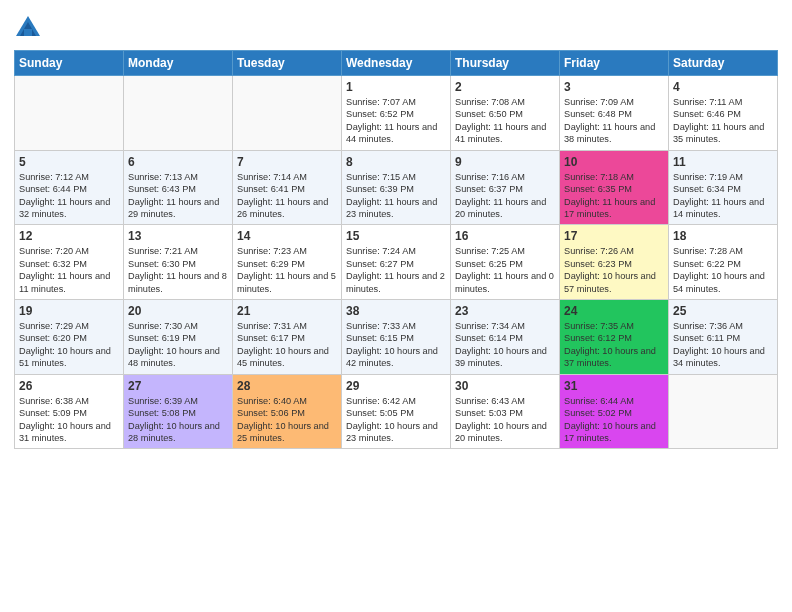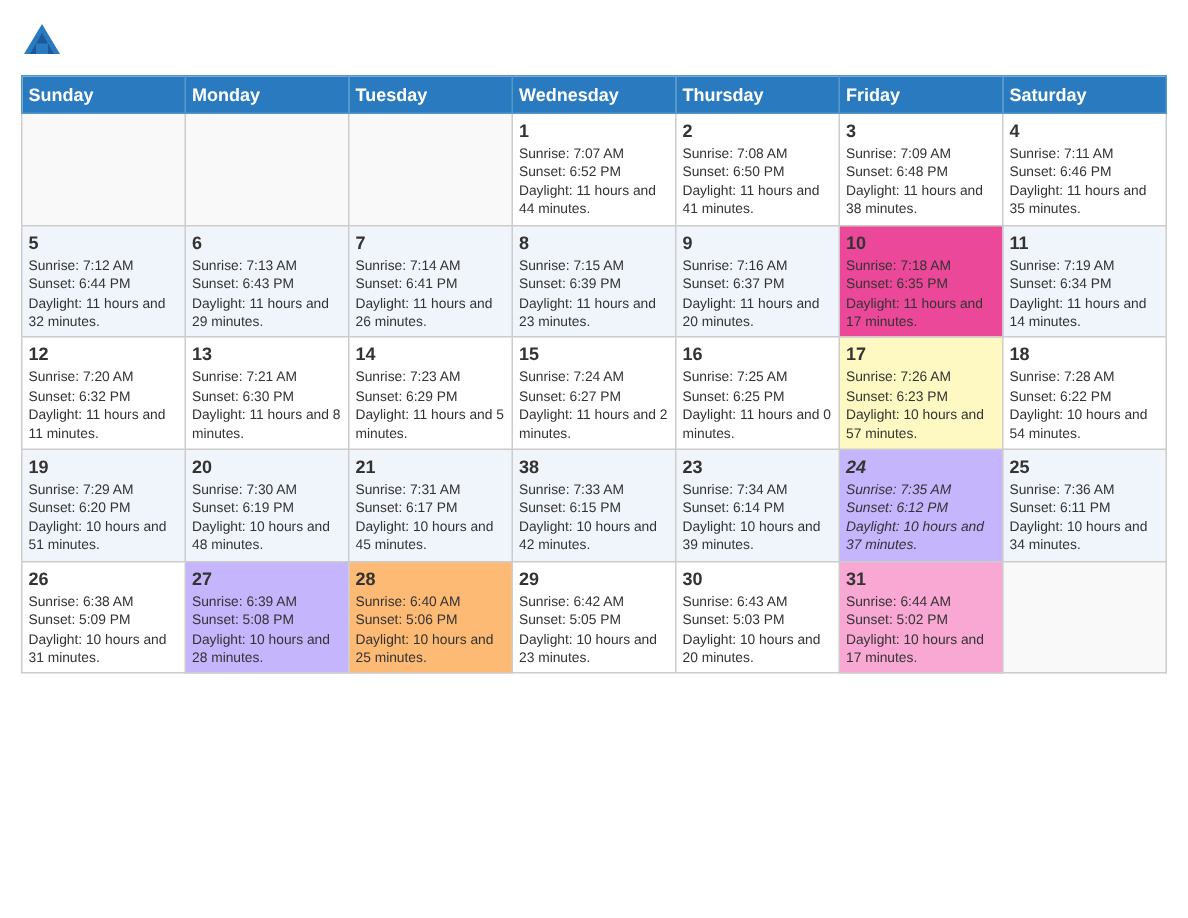--- a/index.html
+++ b/index.html
@@ -269,21 +269,21 @@
             <div class="cell-content" style="white-space: pre-line;">Sunrise: 7:33 AM
 Sunset: 6:15 PM
 Daylight: 10 hours and 42 minutes.</div>
           </td>
           <td style="background: rgb(240, 245, 251);">
             <span class="day-number">23</span>
             <div class="cell-content" style="white-space: pre-line;">Sunrise: 7:34 AM
 Sunset: 6:14 PM
 Daylight: 10 hours and 39 minutes.</div>
           </td>
-          <td style="background: #c4b5fd; font-style: italic;">
+          <td style="background: #22c55e;">
             <span class="day-number">24</span>
             <div class="cell-content" style="white-space: pre-line;">Sunrise: 7:35 AM
 Sunset: 6:12 PM
 Daylight: 10 hours and 37 minutes.</div>
           </td>
           <td style="background: rgb(240, 245, 251);">
             <span class="day-number">25</span>
             <div class="cell-content" style="white-space: pre-line;">Sunrise: 7:36 AM
 Sunset: 6:11 PM
 Daylight: 10 hours and 34 minutes.</div>
@@ -313,21 +313,21 @@
             <div class="cell-content" style="white-space: pre-line;">Sunrise: 6:42 AM
 Sunset: 5:05 PM
 Daylight: 10 hours and 23 minutes.</div>
           </td>
           <td style="background: rgb(255, 255, 255); margin-left: 46px;">
             <span class="day-number">30</span>
             <div class="cell-content" style="white-space: pre-line;">Sunrise: 6:43 AM
 Sunset: 5:03 PM
 Daylight: 10 hours and 20 minutes.</div>
           </td>
-          <td style="background: #f9a8d4;">
+          <td style="background: #d946ef;">
             <span class="day-number">31</span>
             <div class="cell-content" style="white-space: pre-line;">Sunrise: 6:44 AM
 Sunset: 5:02 PM
 Daylight: 10 hours and 17 minutes.</div>
           </td>
           <td class="empty-cell"></td>
         </tr>
       </tbody>
   </table>
 </div>

